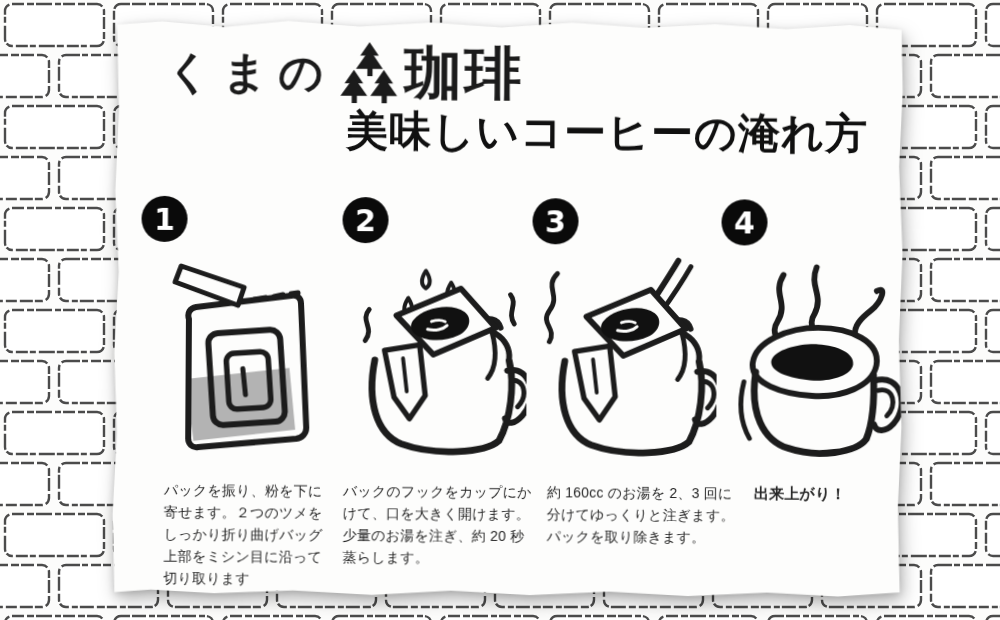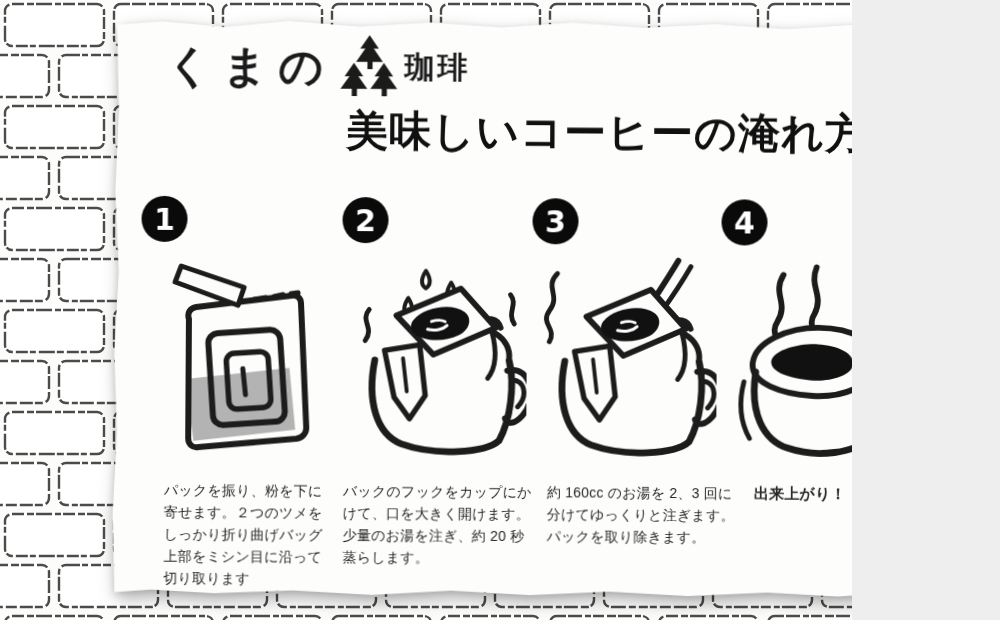--- a/index.html
+++ b/index.html
@@ -1,30 +1,30 @@
 <!DOCTYPE html>
 <html><head>
 <meta charset="utf-8">
 <style>
   html,body{margin:0;padding:0;}
   body{font-family:"Liberation Sans","DejaVu Sans",sans-serif;background:#eee;}
-  .stage{position:relative;width:852px;height:620px;overflow:hidden;background:#fcfcfb;}
+  .stage{position:relative;width:1000px;height:620px;overflow:hidden;background:#fcfcfb;}
   .bricks{position:absolute;left:0;top:0;}
   .paper-wrap{position:absolute;left:113px;top:20px;width:790px;height:578px;
     transform:rotate(.35deg);
     filter:drop-shadow(3px 7px 9px rgba(0,0,0,.28)) drop-shadow(0 2px 3px rgba(0,0,0,.14));}
   .paper{position:relative;width:100%;height:100%;background:#fdfdfc;
     clip-path:polygon(0.3% 1.2%,6% 0.6%,14% 1.5%,22% 0.4%,31% 1.3%,40% 0.5%,49% 1.3%,58% 0.4%,
       67% 1.2%,76% 0.5%,85% 1.3%,93% 0.5%,99.6% 1.3%,99.8% 12%,99.4% 25%,99.9% 40%,99.5% 55%,
       99.9% 70%,99.5% 84%,99.8% 98.6%,92% 99.4%,83% 98.8%,73% 99.5%,63% 98.8%,53% 99.5%,
       43% 98.8%,33% 99.6%,23% 98.9%,13% 99.5%,5% 98.9%,0.4% 99.4%,0.1% 86%,0.6% 72%,0.2% 58%,
       0.7% 44%,0.2% 30%,0.6% 16%);}
   .logo{position:absolute;left:52px;top:16px;display:flex;align-items:center;gap:4px;color:#1b1b1b;}
   .logo .t1{font-size:44px;font-weight:700;letter-spacing:11px;font-family:"DejaVu Sans",sans-serif;}
-  .logo .t2{font-size:30px;font-weight:700;letter-spacing:3px;font-family:"DejaVu Sans",sans-serif;}
+  .logo .t2{font-size:57px;font-weight:700;letter-spacing:3px;font-family:"DejaVu Sans",sans-serif;}
   .title{position:absolute;right:36px;top:84px;font-family:"Liberation Serif","DejaVu Serif",serif;
     font-weight:700;font-size:42px;letter-spacing:1px;color:#101010;white-space:nowrap;}
   .col{position:absolute;top:178px;width:200px;height:400px;}
   .col-1{left:28px;} .col-2{left:229px;} .col-3{left:419px;} .col-4{left:608px;}
   .badge{width:46px;height:46px;border-radius:50%;background:#0a0a0a;color:#fff;
     display:flex;align-items:center;justify-content:center;font-size:30px;font-weight:700;
     font-family:"DejaVu Sans",sans-serif;}
   .ill{position:absolute;left:0;top:55px;}
   .caption{position:absolute;top:283px;width:196px;font-size:14px;line-height:22px;
     color:#262626;white-space:pre-line;letter-spacing:.2px;}

